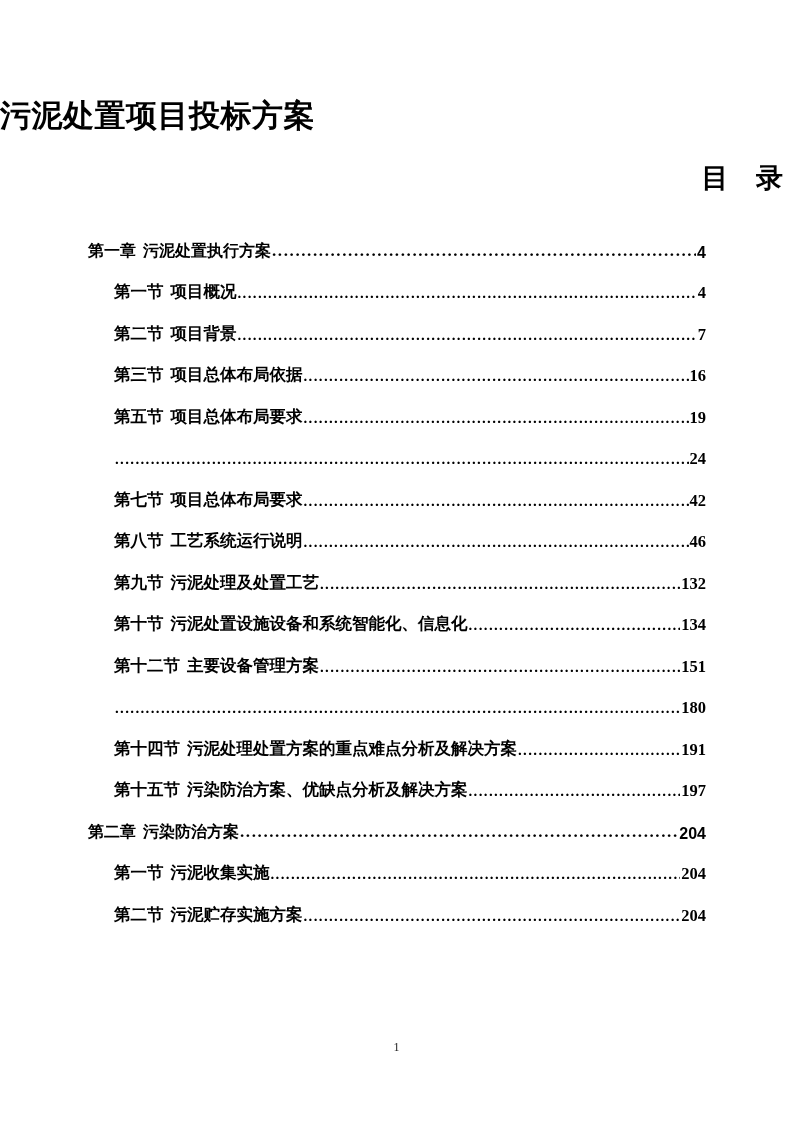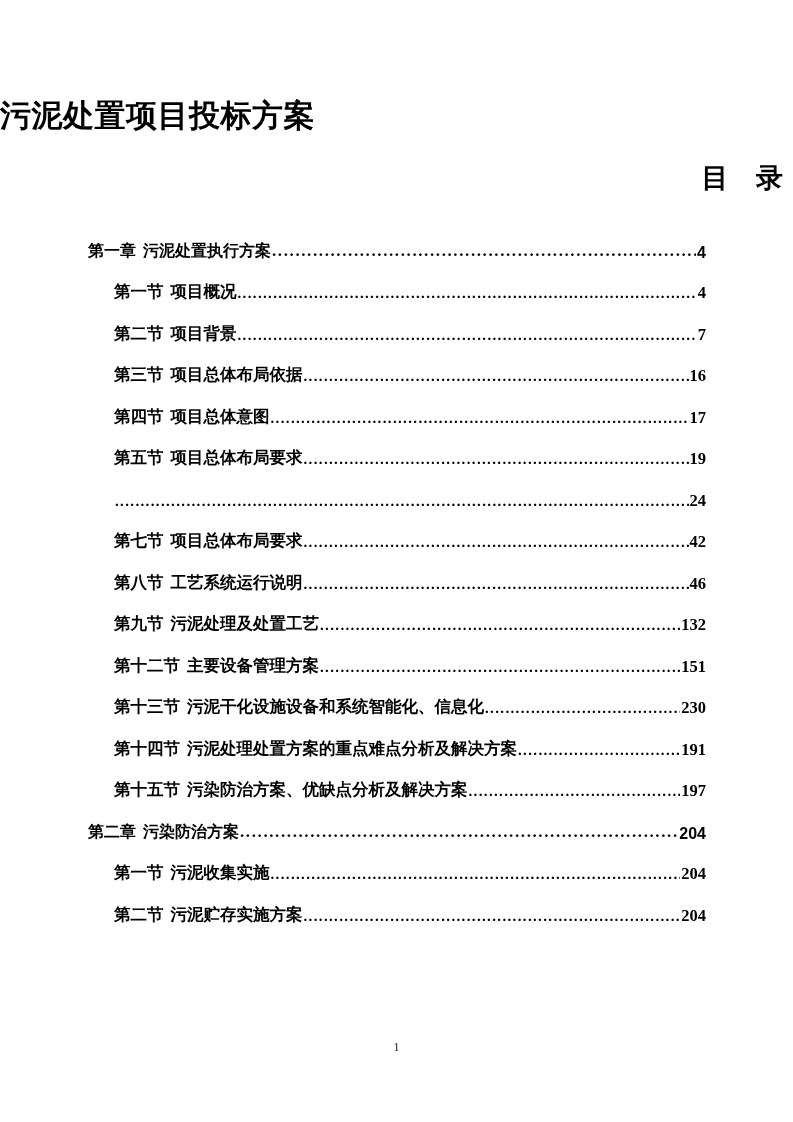--- a/index.html
+++ b/index.html
@@ -162,25 +162,20 @@
         <span class="label"><span>第二节</span><span class="gap-sm"></span><span>项目背景</span></span>
         <span class="leader"></span>
         <span class="pagenum">7</span>
       </div>
       <div class="toc-row section">
         <span class="label"><span>第三节</span><span class="gap-sm"></span><span>项目总体布局依据</span></span>
         <span class="leader"></span>
         <span class="pagenum">16</span>
       </div>
       <div class="toc-row section">
-        <span class="label"><span>第四节</span><span class="gap-sm"></span><span>项目总体意图</span></span>
-        <span class="leader"></span>
-        <span class="pagenum">17</span>
-      </div>
-      <div class="toc-row section">
         <span class="label"><span>第五节</span><span class="gap-sm"></span><span>项目总体布局要求</span></span>
         <span class="leader"></span>
         <span class="pagenum">19</span>
       </div>
       <div class="toc-row section">
         <span class="leader"></span>
         <span class="pagenum">24</span>
       </div>
       <div class="toc-row section">
         <span class="label"><span>第七节</span><span class="gap-sm"></span><span>项目总体布局要求</span></span>
@@ -191,28 +186,32 @@
         <span class="label"><span>第八节</span><span class="gap-sm"></span><span>工艺系统运行说明</span></span>
         <span class="leader"></span>
         <span class="pagenum">46</span>
       </div>
       <div class="toc-row section">
         <span class="label"><span>第九节</span><span class="gap-sm"></span><span>污泥处理及处置工艺</span></span>
         <span class="leader"></span>
         <span class="pagenum">132</span>
       </div>
       <div class="toc-row section">
+        <span class="label"><span>第十节</span><span class="gap-sm"></span><span>污泥处置设施设备和系统智能化、信息化</span></span>
+        <span class="leader"></span>
+        <span class="pagenum">134</span>
+      </div>
+      <div class="toc-row section">
         <span class="label"><span>第十二节</span><span class="gap-sm"></span><span>主要设备管理方案</span></span>
         <span class="leader"></span>
         <span class="pagenum">151</span>
       </div>
       <div class="toc-row section">
-        <span class="label"><span>第十三节</span><span class="gap-sm"></span><span>污泥干化设施设备和系统智能化、信息化</span></span>
-        <span class="leader"></span>
-        <span class="pagenum">230</span>
+        <span class="leader"></span>
+        <span class="pagenum">180</span>
       </div>
       <div class="toc-row section">
         <span class="label"><span>第十四节</span><span class="gap-sm"></span><span>污泥处理处置方案的重点难点分析及解决方案</span></span>
         <span class="leader"></span>
         <span class="pagenum">191</span>
       </div>
       <div class="toc-row section">
         <span class="label"><span>第十五节</span><span class="gap-sm"></span><span>污染防治方案、优缺点分析及解决方案</span></span>
         <span class="leader"></span>
         <span class="pagenum">197</span>

